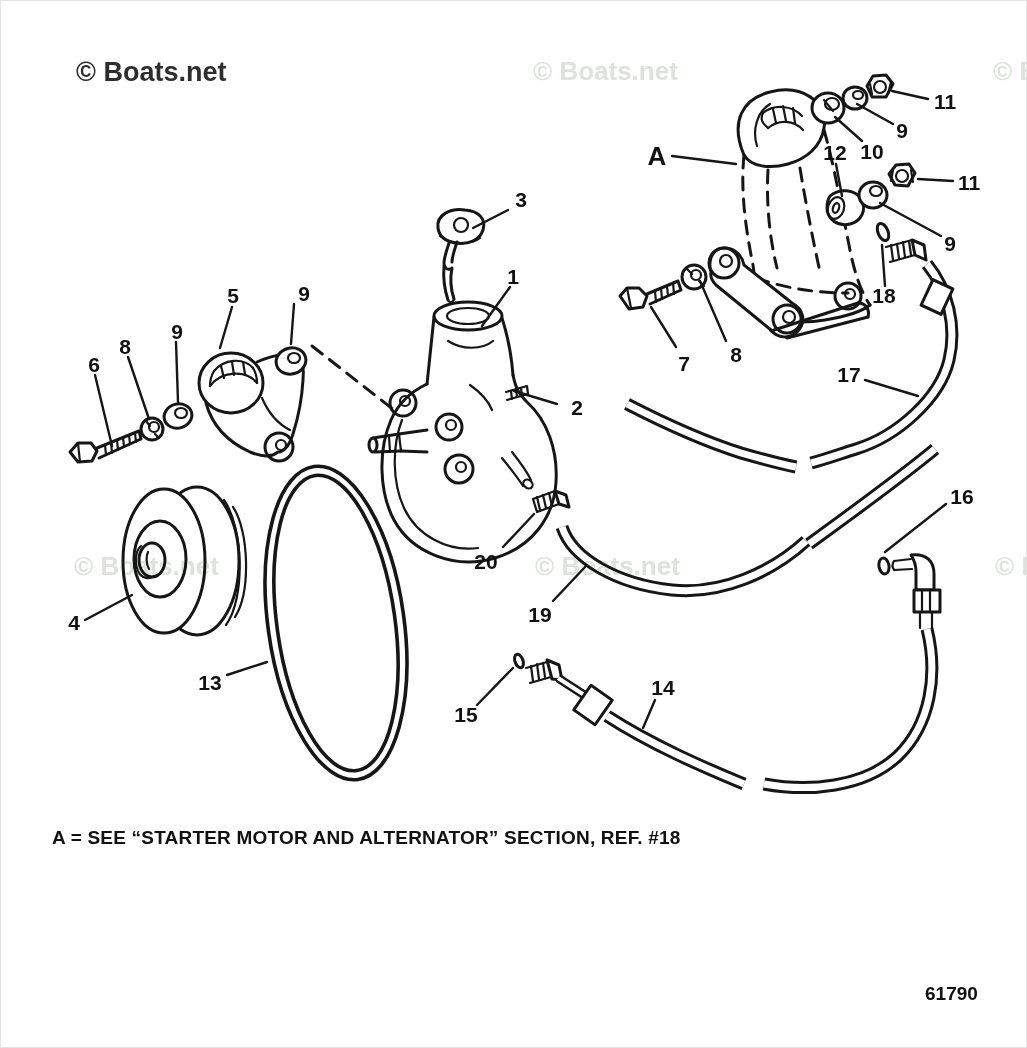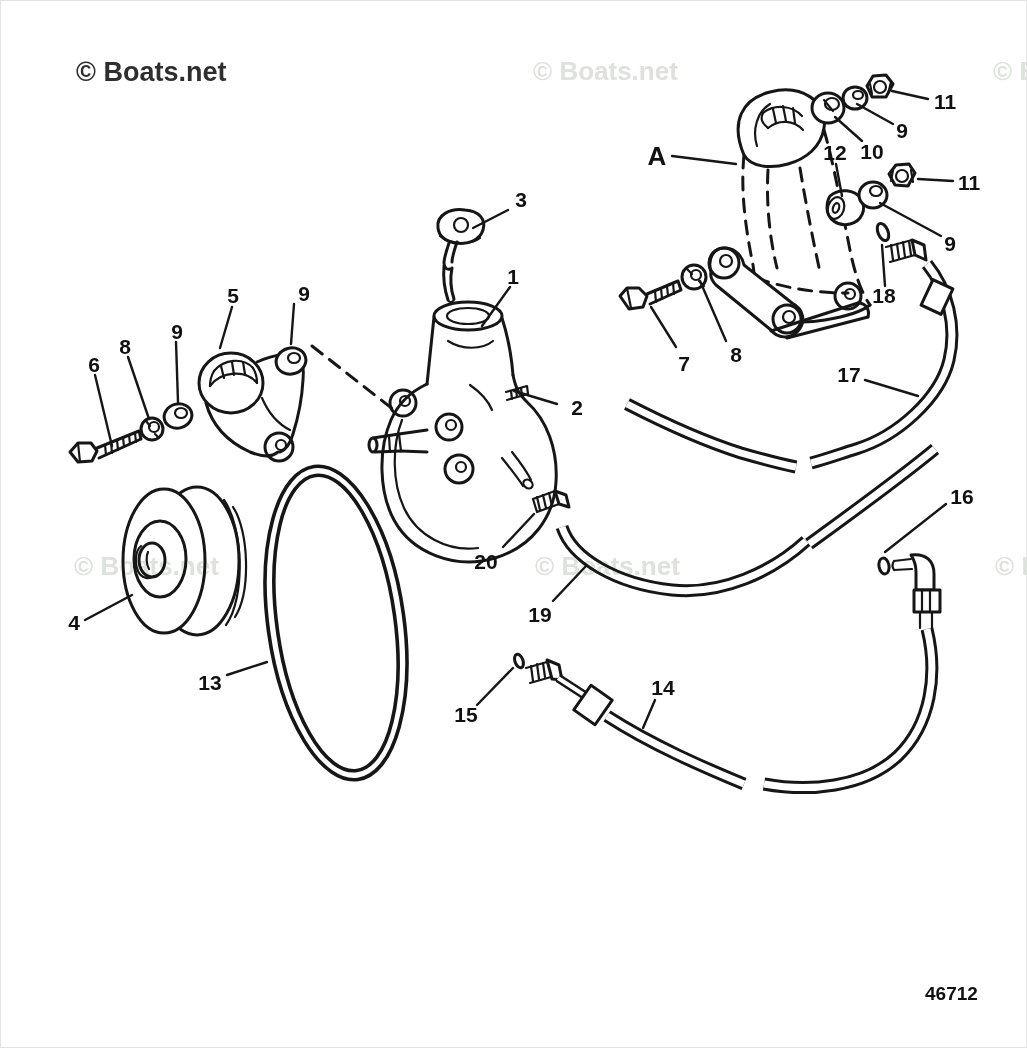--- a/index.html
+++ b/index.html
@@ -320,14 +320,15 @@
     </g>
   </svg>
 
   <div class="wm wm-dark" style="left:76px;top:57px;">© Boats.net</div>
   <div class="wm wm-light" style="left:533px;top:56px;">© Boats.net</div>
   <div class="wm wm-light" style="left:993px;top:56px;">© B</div>
   <div class="wm wm-light" style="left:74px;top:551px;">© Boats.net</div>
   <div class="wm wm-light" style="left:535px;top:551px;">© Boats.net</div>
   <div class="wm wm-light" style="left:995px;top:551px;">© B</div>
 
-  <div class="part-number">46712</div>
+  <div class="caption">A = SEE “STARTER MOTOR AND ALTERNATOR” SECTION, REF. #18</div>
+  <div class="part-number">61790</div>
 </div>
 
 </body></html>

